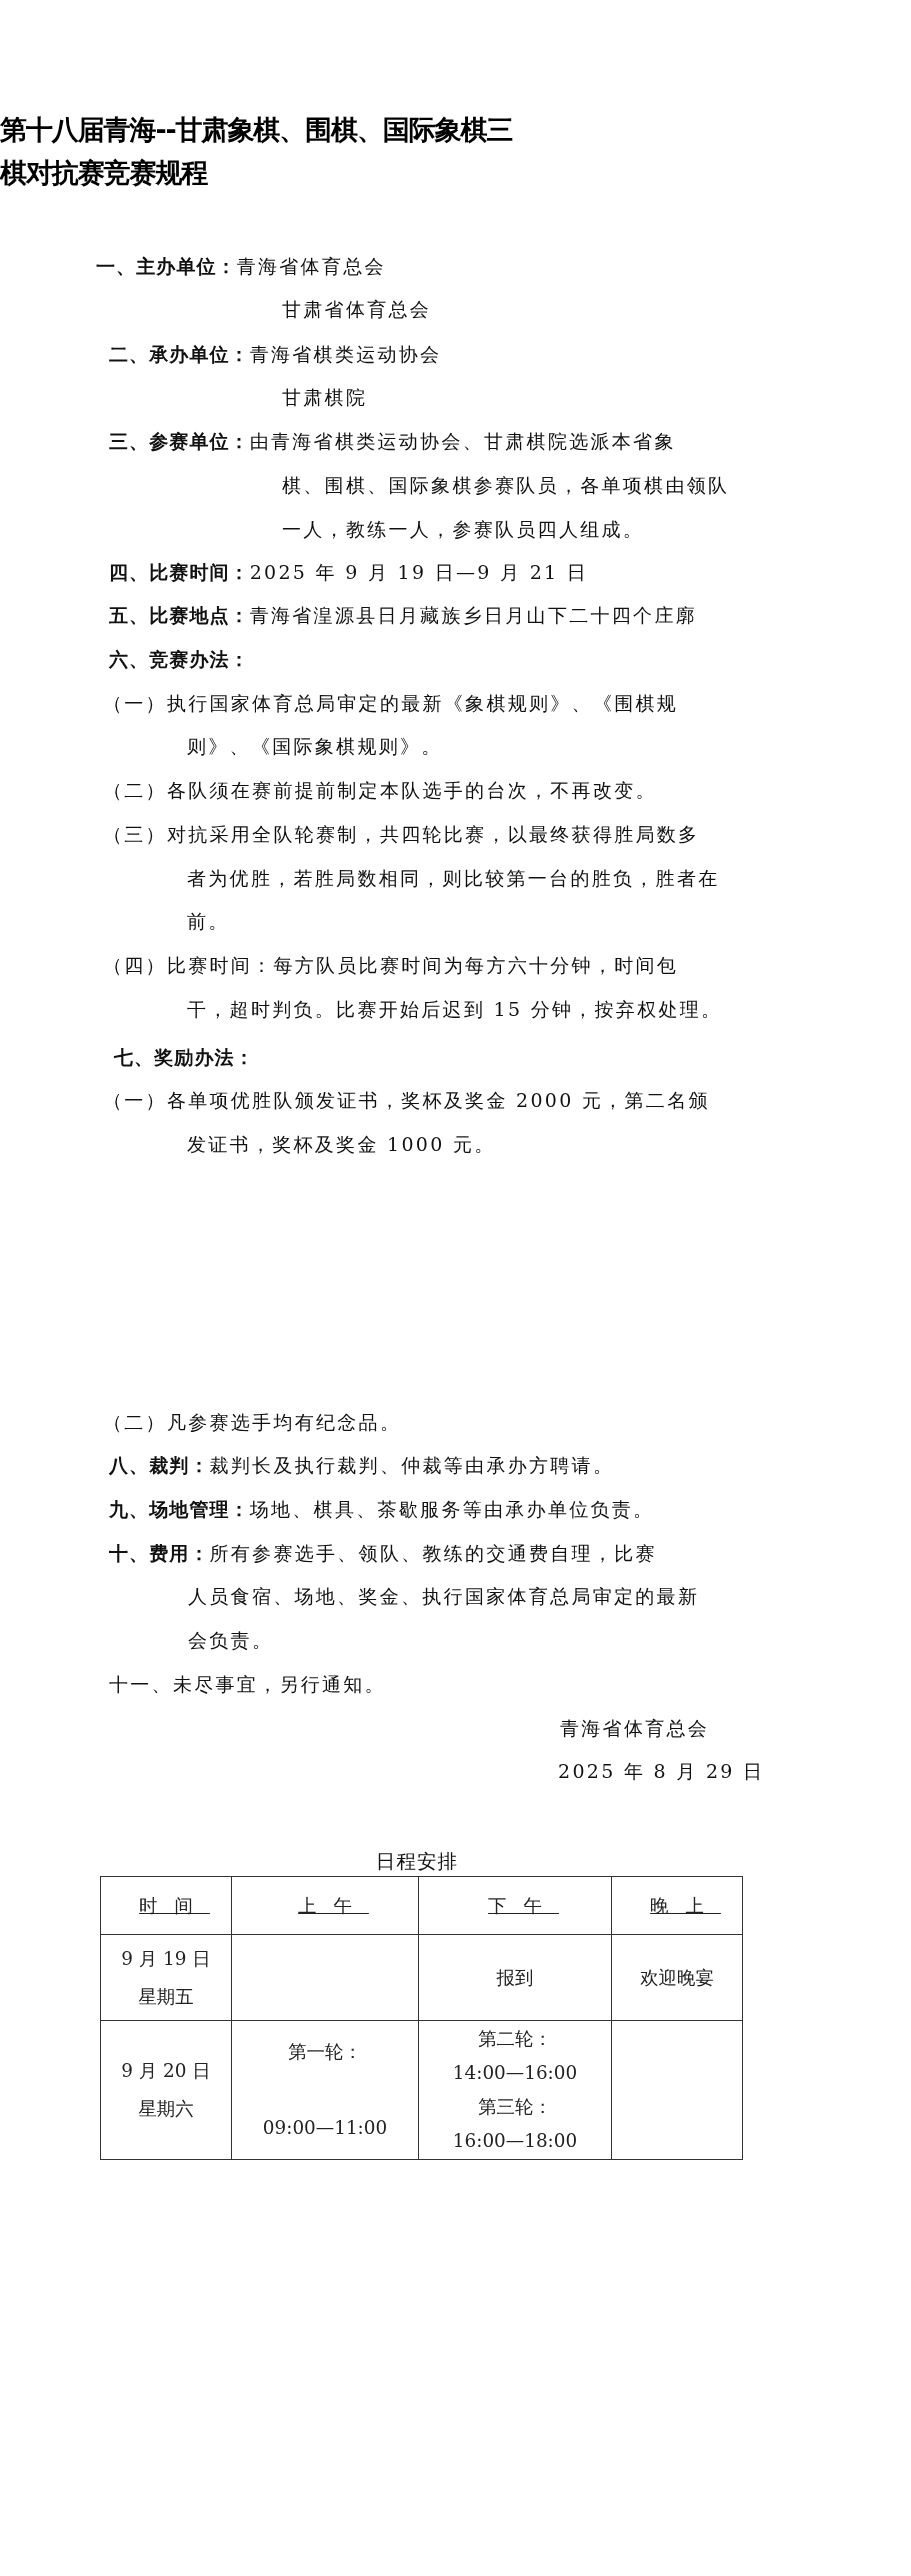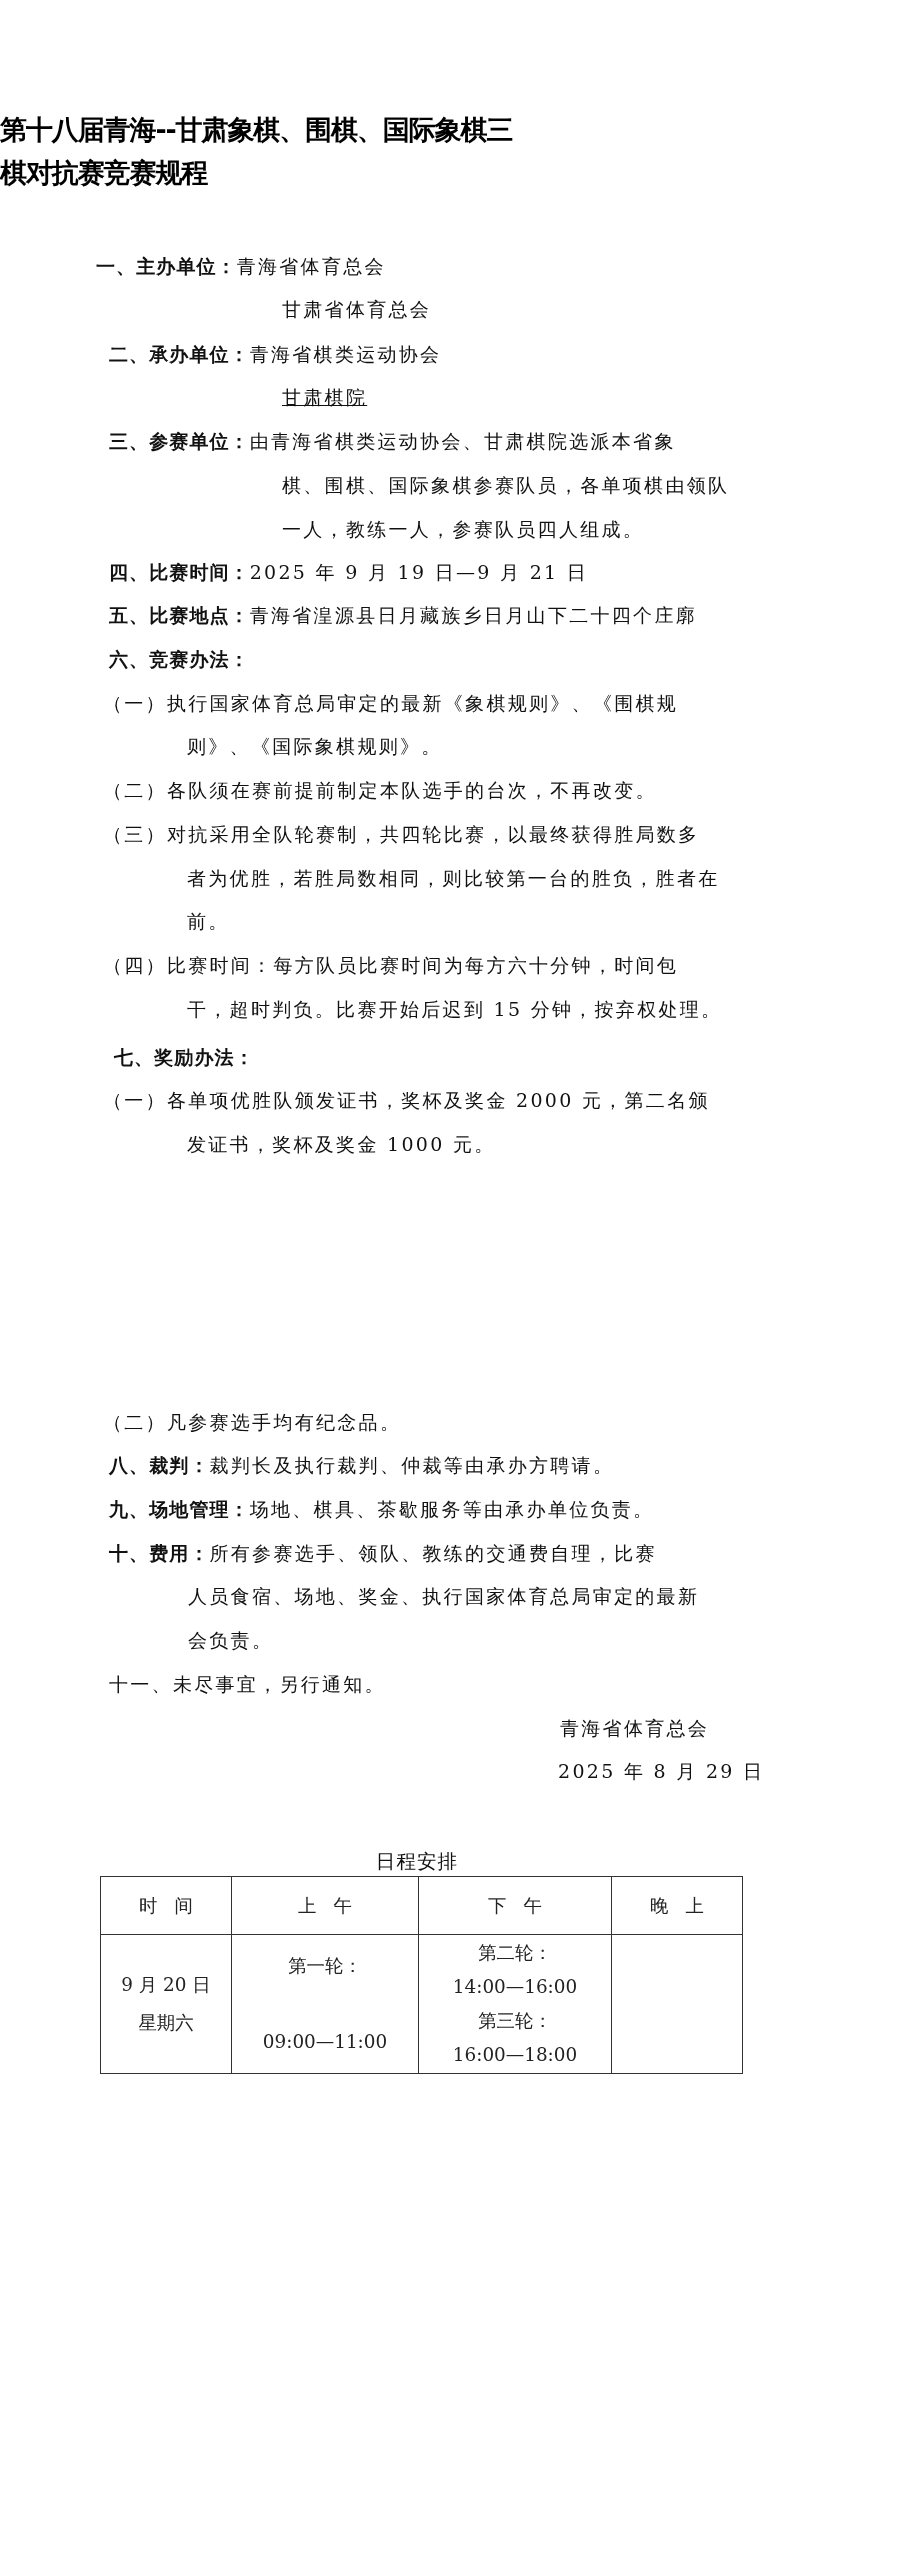--- a/index.html
+++ b/index.html
@@ -45,21 +45,21 @@
 <div class="abs title" style="top:155px;">棋对抗赛竞赛规程</div>
 
 <div class="abs line" style="left:96px; top:255px;">
   <span class="lbl">一、主办单位：</span><span class="val">青海省体育总会</span>
 </div>
 <div class="abs line val" style="left:282px; top:298px;font-family:Liberation Serif, serif;">甘肃省体育总会</div>
 
 <div class="abs line" style="left:109px; top:343px;">
   <span class="lbl">二、承办单位：</span><span class="val">青海省棋类运动协会</span>
 </div>
-<div class="abs line val" style="left:282px; top:386px;text-decoration:underline;">甘肃棋院</div>
+<div class="abs line val" style="left:282px; top:386px;">甘肃棋院</div>
 
 <div class="abs line" style="left:109px; top:430px;">
   <span class="lbl">三、参赛单位：</span><span class="val">由青海省棋类运动协会、甘肃棋院选派本省象</span>
 </div>
 <div class="abs line val" style="left:282px; top:474px;">棋、围棋、国际象棋参赛队员，各单项棋由领队</div>
 <div class="abs line val" style="left:282px; top:518px;">一人，教练一人，参赛队员四人组成。</div>
 
 <div class="abs line" style="left:109px; top:561px;">
   <span class="lbl">四、比赛时间：</span><span class="val">2025 年 9 月 19 日—9 月 21 日</span>
 </div>
@@ -125,25 +125,38 @@
 <div class="abs tbl-title" style="top:1848px;">日程安排</div>
 
 <table class="sched">
   <colgroup>
     <col style="width:131px">
     <col style="width:187px">
     <col style="width:193px">
     <col style="width:131px">
   </colgroup>
   <tbody>
-      <tr style="height:58px;">
+      <tr style="height:58px;text-decoration:underline;">
     <th>时间</th>
     <th>上午</th>
     <th>下午</th>
     <th>晚上</th>
+  </tr>
+  <tr style="height:86px;">
+    <td>
+      <span class="cell-line">9 月 19 日</span>
+      <span class="cell-line">星期五</span>
+    </td>
+    <td></td>
+    <td>
+      <span class="cell-line">报到</span>
+    </td>
+    <td>
+      <span class="cell-line">欢迎晚宴</span>
+    </td>
   </tr>
   <tr style="height:139px;">
     <td>
       <span class="cell-line">9 月 20 日</span>
       <span class="cell-line">星期六</span>
     </td>
     <td>
       <span class="cell-line">第一轮：</span>
       <span class="cell-line">&nbsp;</span>
       <span class="cell-line">09:00—11:00</span>

